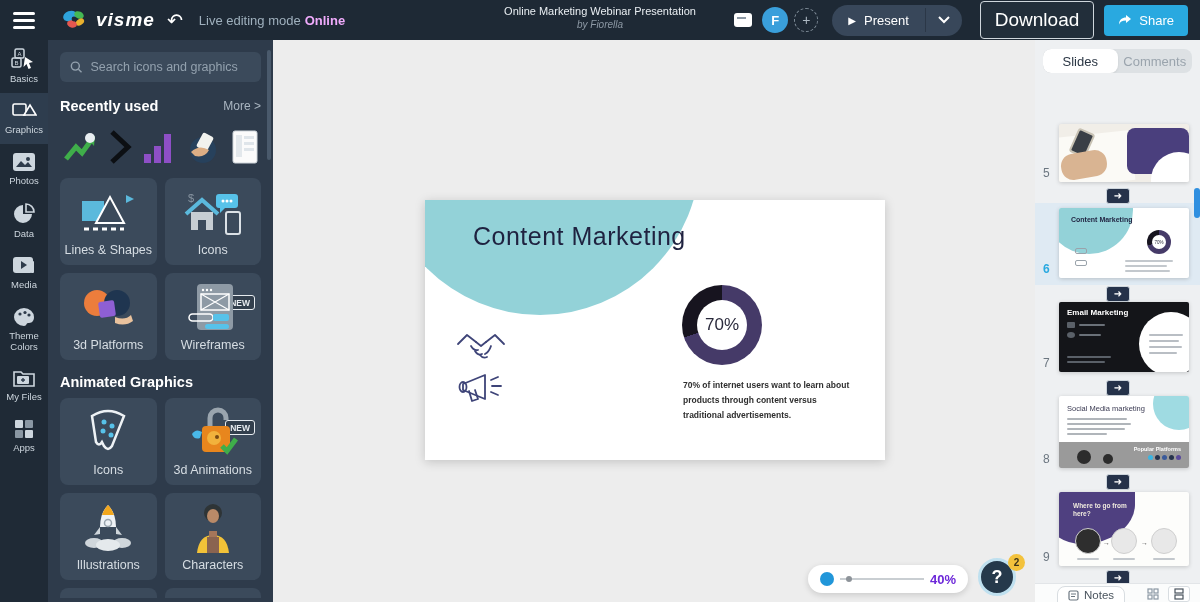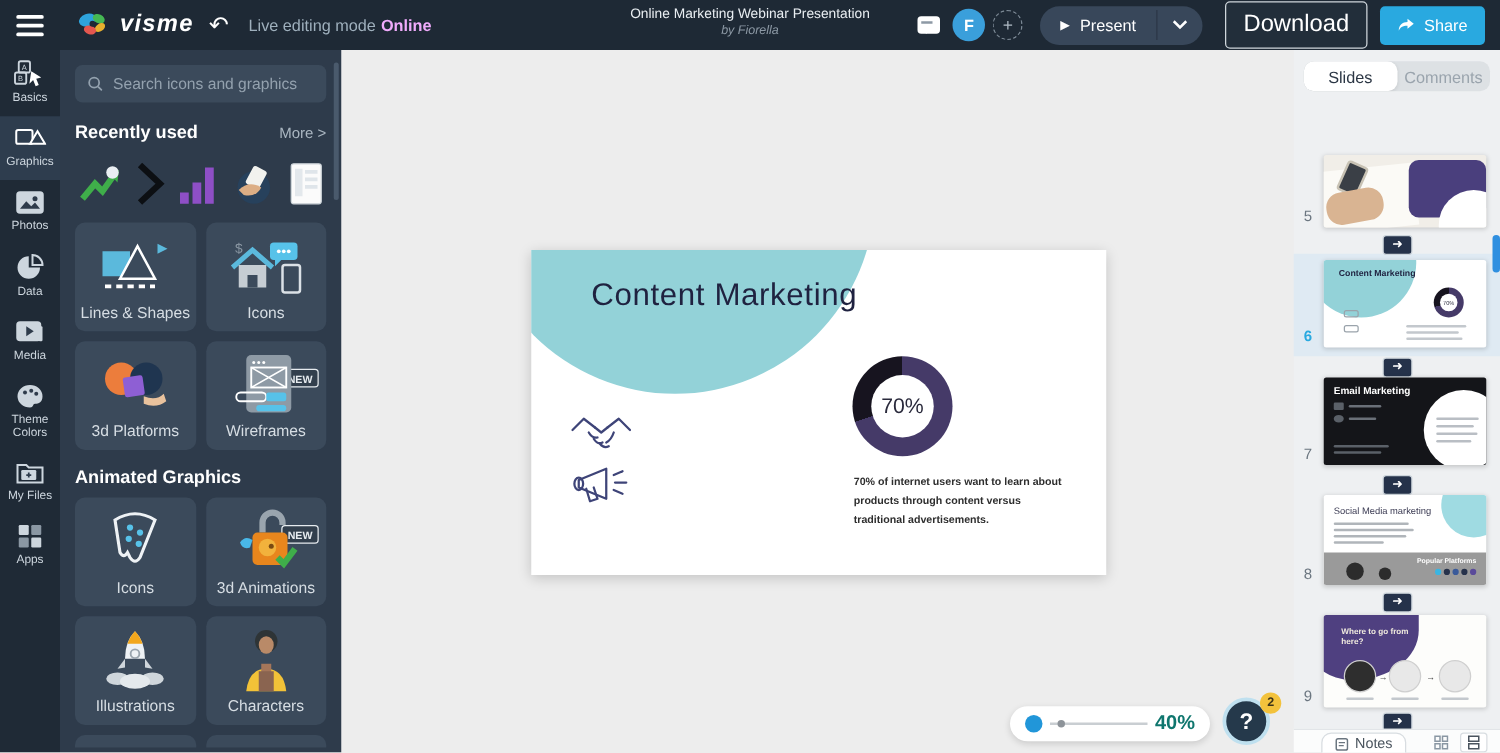--- a/index.html
+++ b/index.html
@@ -69,21 +69,21 @@
   .donut-label { position:absolute; left:257px; top:85px; width:80px; height:80px; display:flex; align-items:center; justify-content:center; font-size:17px; color:#2a2a3c; z-index:2; }
   .slide-caption { position:absolute; left:258px; top:178px; width:172px; font-size:8.5px; line-height:1.75; font-weight:700; color:#2e2e2e; cursor:pointer; }
   .slide-icon { position:absolute; cursor:pointer; }
   .hand-icon { left:30px; top:130px; }
   .mega-icon { left:32px; top:172px; }
 
   .zoom-pill { position:absolute; left:535px; top:525px; width:160px; height:28px; background:#fff; border-radius:16px; box-shadow:0 2px 6px rgba(0,0,0,.15); display:flex; align-items:center; padding:0 12px; gap:6px; }
   .zoom-knob { width:14px; height:14px; background:#2196d9; border-radius:50%; cursor:grab; flex:none; }
   .zoom-track { flex:1; height:2px; background:#c9ced2; position:relative; }
   .zoom-track i { position:absolute; left:6px; top:-2px; width:6px; height:6px; border-radius:50%; background:#8d9399; }
-  .zoom-val { font-size:16px; font-weight:700; color:#0f766e; }
+  .zoom-val { font-size:13px; font-weight:700; color:#6d28d9; }
   .help-btn { position:absolute; left:705px; top:518px; width:38px; height:38px; border-radius:50%; background:#25394b; border:3px solid #bfe0ef; color:#fff; font-size:18px; font-weight:700; display:flex; align-items:center; justify-content:center; cursor:pointer; }
   .help-badge { position:absolute; left:735px; top:514px; width:17px; height:17px; border-radius:50%; background:#f3c23c; color:#3c3318; font-size:10px; font-weight:700; display:flex; align-items:center; justify-content:center; z-index:2; }
 
   
   .rightpanel { position:absolute; left:1035px; top:40px; width:165px; height:562px; background:#eef0f2; z-index:21; }
   .rp-tabs { margin:9px 8px 0; background:#dcे0e3; background:#dde1e4; border-radius:8px; display:flex; height:24px; overflow:hidden; }
   .rp-tab { flex:1; display:flex; align-items:center; justify-content:center; font-size:13px; color:#9aa4ad; cursor:pointer; }
   .rp-tab.active { background:#fff; border-radius:8px; color:#2b3644; font-weight:500; box-shadow:0 1px 3px rgba(0,0,0,.08); }
   .new-slide-btn { margin:14px auto 0; width:112px; height:28px; background:#fff; border-radius:15px; box-shadow:0 1px 3px rgba(0,0,0,.12); color:#29a9e0; font-size:14px; font-weight:700; display:flex; align-items:center; justify-content:center; cursor:pointer; }
   .slide-row { position:absolute; left:0; width:165px; }

